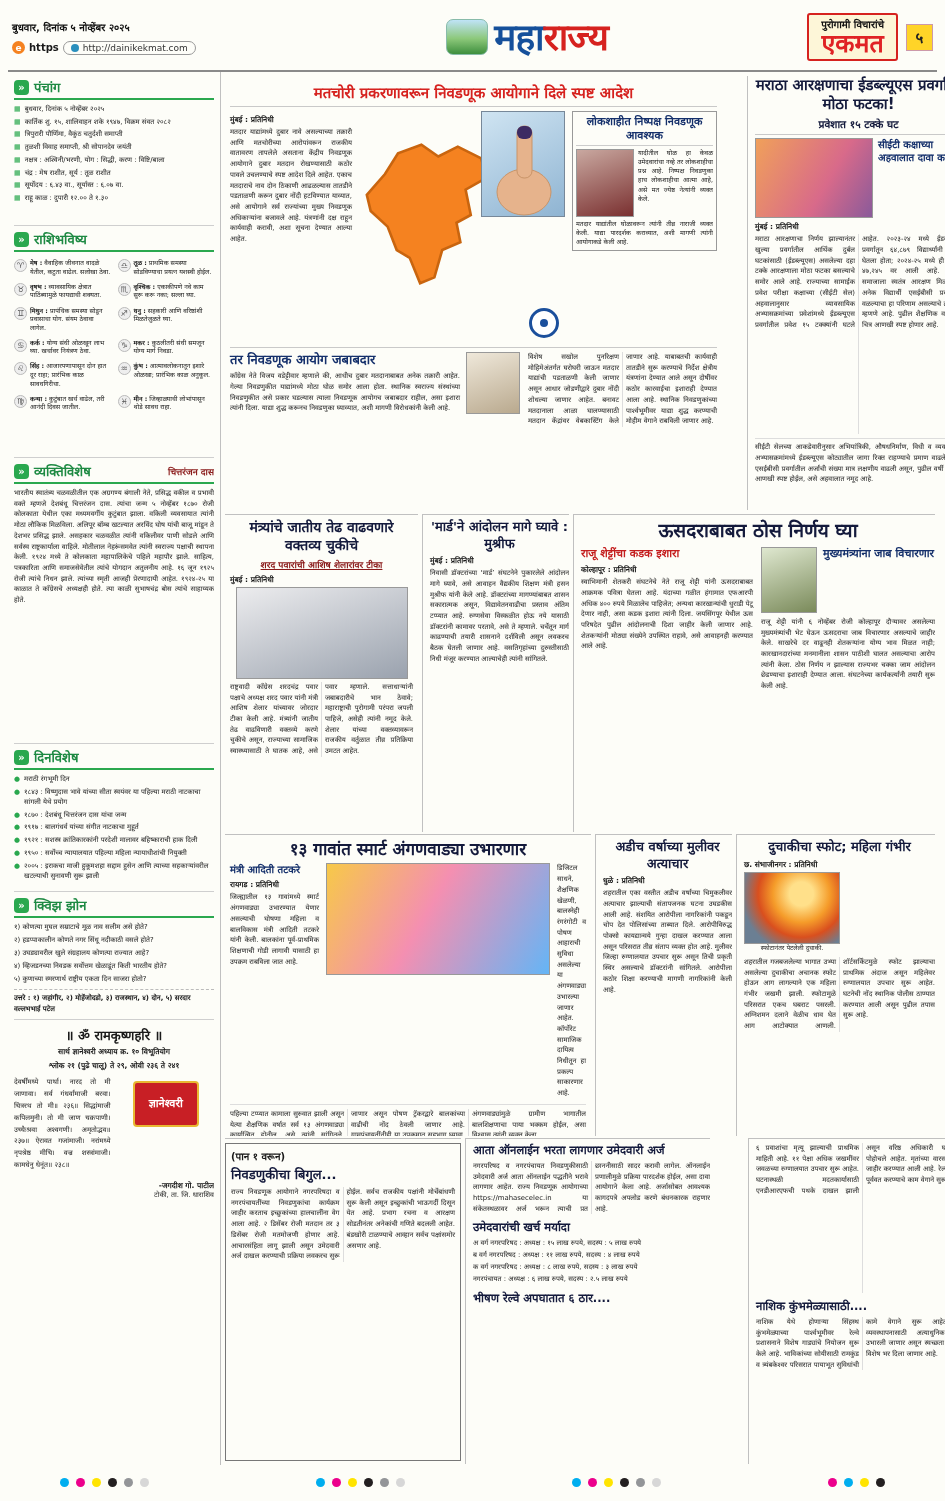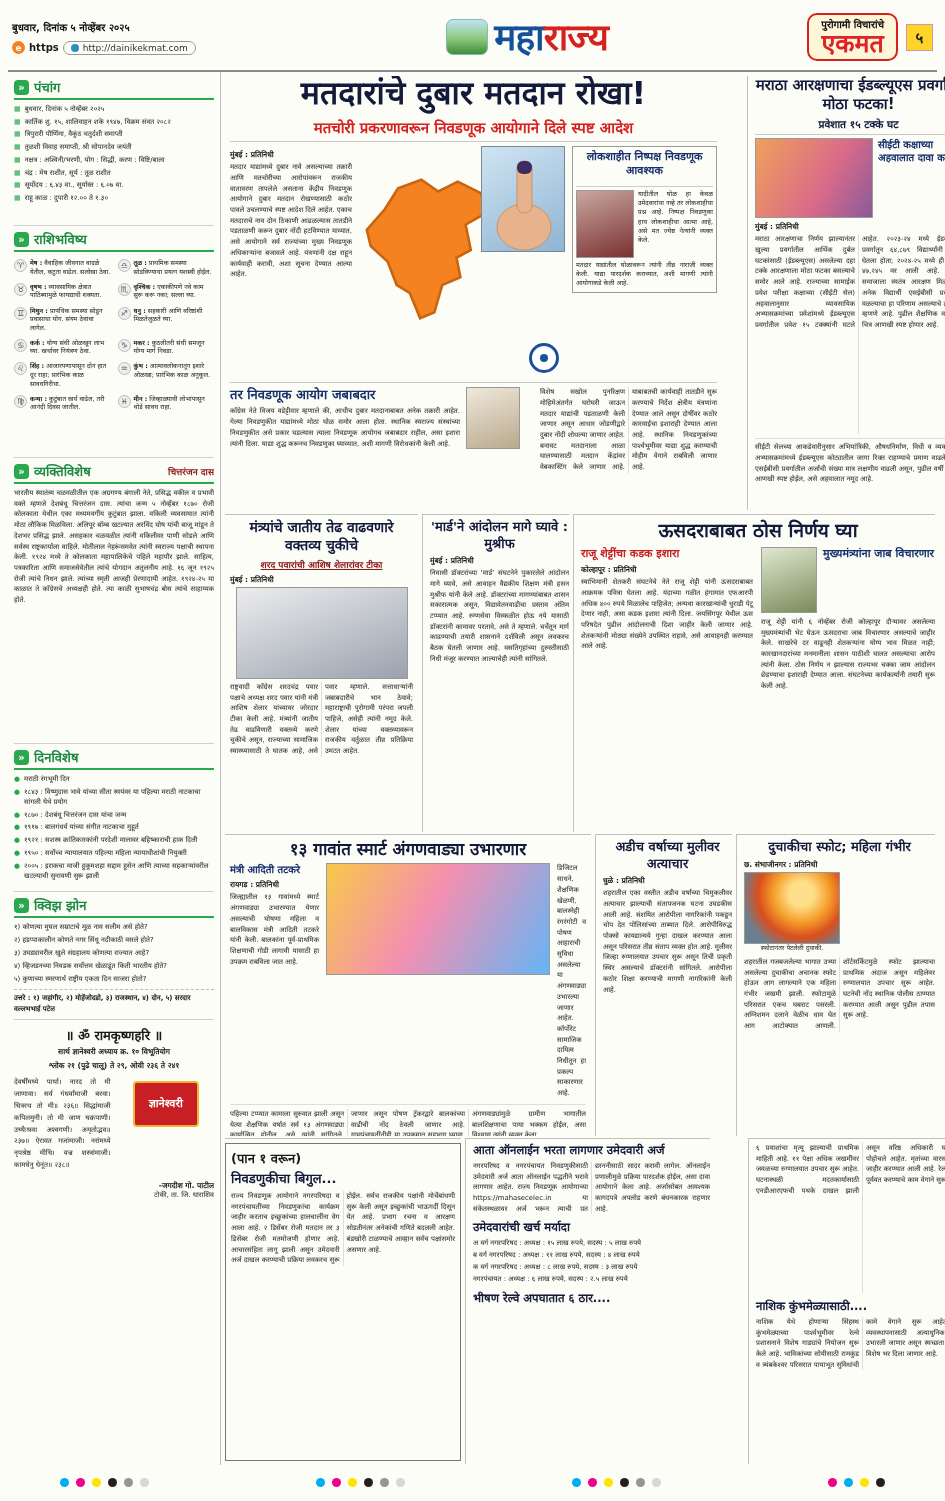--- a/index.html
+++ b/index.html
@@ -16,21 +16,21 @@
           display:flex;align-items:center;justify-content:center;flex:none;}
   .ep-label{font-size:10px;font-weight:bold;}
   .url-pill{display:flex;align-items:center;gap:4px;border:1px solid #999;border-radius:9px;padding:1px 7px;font-size:9px;color:#333;}
   .globe{width:8px;height:8px;border-radius:50%;background:#2a8fbd;display:inline-block;}
   .masthead{display:flex;align-items:center;gap:6px;}
   .mh-logo{width:42px;height:36px;border-radius:7px;border:1px solid #8ba;
            background:linear-gradient(180deg,#bfe3f7 0%,#8cc87a 55%,#3e8f3e 100%);}
   .mh-text{font-size:37px;font-weight:bold;line-height:1;letter-spacing:-1px;}
   .mh-blue{color:#15509b;} .mh-red{color:#d6221f;}
   .hdr-right{display:flex;align-items:center;gap:8px;}
-  .brand-box{border:2px solid #d6221f;background:#fdf6d8;padding:2px 12px;text-align:center;border-radius:10px;}
+  .brand-box{border:2px solid #d6221f;background:#fdf6d8;padding:2px 12px;text-align:center;border-radius:3px;}
   .tagline{font-size:10px;font-weight:bold;color:#111;}
   .brand{font-size:25px;font-weight:bold;color:#e02325;line-height:1.05;}
   .pagenum{width:27px;height:27px;background:#ffd428;border:1px solid #c9a;color:#222;
            font-size:15px;font-weight:bold;display:flex;align-items:center;justify-content:center;}
 
   
   .frame{position:absolute;top:70px;left:8px;width:929px;height:1395px;border-top:2px solid #8a8a8a;}
   .blk{position:absolute;overflow:hidden;}
   .byline{font-size:7.5px;font-weight:bold;margin:3px 0;}
   .body{font-size:6.9px;line-height:1.55;text-align:justify;}
@@ -72,28 +72,28 @@
   
   .lead{left:217px;top:4px;width:497px;height:434px;padding:0 5px;}
   .lead-hl{font-size:32px;font-weight:bold;color:#141a3c;text-align:center;line-height:1.1;}
   .lead-deck{font-size:15px;font-weight:bold;color:#d6221f;text-align:center;margin:6px 0 4px;}
   .lead-top{display:flex;gap:7px;border-top:1px solid #c9c9c9;padding-top:4px;height:236px;}
   .lt-c1{width:122px;}
   .lt-map{width:206px;position:relative;flex:none;}
   .lt-r{flex:1;}
   .nbox{border:1px solid #999;padding:3px;}
   .nbox-h{font-size:11px;font-weight:bold;color:#15306b;text-align:center;line-height:1.25;border-bottom:1px solid #ccc;
-          padding-bottom:8px;margin-bottom:3px;}
+          padding-bottom:2px;margin-bottom:3px;}
   .nbox-row{display:flex;gap:4px;}
   .hand{position:absolute;right:0;top:0;width:84px;height:106px;border:1px solid #789;
         background:linear-gradient(150deg,#cfe4f2,#8fb4d2);}
   .eci{position:absolute;right:6px;bottom:4px;width:30px;height:30px;border-radius:50%;background:#fff;border:3px solid #1b4f9c;
        display:flex;align-items:center;justify-content:center;}
   .eci i{width:8px;height:8px;border-radius:50%;background:#1b4f9c;display:block;}
-  .lead-bot{display:flex;gap:20px;border-top:1px solid #c9c9c9;margin-top:5px;padding-top:4px;height:138px;}
+  .lead-bot{display:flex;gap:8px;border-top:1px solid #c9c9c9;margin-top:5px;padding-top:4px;height:138px;}
   .lb-l{width:290px;}
   .sub-hl{font-size:13px;font-weight:bold;color:#15306b;line-height:1.25;}
   .lb-head{display:flex;gap:6px;align-items:flex-start;}
   .lb-r{flex:1;}
 
   
   .ph{flex:none;border:1px solid #999;}
   .ph-pol{width:54px;height:62px;background:linear-gradient(160deg,#efe8da,#b9a98e);}
   .ph-nis{width:58px;height:68px;background:linear-gradient(160deg,#c9a8a0,#7a3030);}
   .ph-stu{width:118px;height:80px;background:linear-gradient(120deg,#f0a05a,#d86a8a 60%,#8a5a9a);}
@@ -130,21 +130,21 @@
   .angan-hl{font-size:17px;font-weight:bold;color:#141a3c;text-align:center;line-height:1.2;}
   .angan-row{display:flex;gap:7px;margin-top:4px;}
   .angan-l{width:102px;}
   .angan-r{flex:1;font-family:Liberation Serif, serif;}
   .atya-blk{left:587px;top:762px;width:137px;height:302px;padding-top:4px;}
   .sco-blk{left:728px;top:762px;width:199px;height:302px;padding-top:4px;}
   .sco-row{display:flex;gap:5px;margin-top:3px;}
 
   .bigul-blk{left:217px;top:1066px;width:236px;height:326px;padding:4px 0 0 0;}
   .bigul-box{border:1.5px solid #777;padding:5px;height:318px;overflow:hidden;}
-  .cont{font-size:13px;font-weight:bold;}
+  .cont{font-size:10px;font-weight:bold;}
   .bigul-hl{font-size:13px;font-weight:bold;color:#141a3c;margin:2px 0 4px;}
   .mid-blk{left:457px;top:1066px;width:245px;height:326px;padding-top:4px;}
   .right-blk{left:740px;top:1066px;width:221px;height:326px;padding-top:4px;}
   .hl-xs{font-size:11.5px;font-weight:bold;color:#141a3c;line-height:1.3;margin-bottom:3px;}
   .kh-line{font-size:6.9px;line-height:1.7;}
   .gap{height:6px;}
 
   
   .regmarks{position:absolute;bottom:14px;left:0;width:100%;display:flex;justify-content:space-between;padding:0 60px;}
   .rm{display:flex;gap:7px;}
@@ -348,21 +348,20 @@
           <div class="dny-col">
             <div class="dny-logo">ज्ञानेश्वरी</div>
           </div>
         </div>
         <div class="dny-sign">-जगदीश गो. पाटील</div>
         <div class="dny-sign2">टोकी, ता. जि. धाराशिव</div>
       </div>
     </aside>
 
     <section class="blk lead">
-      <h1 class="lead-hl">मतदारांचे दुबार मतदान रोखा!</h1>
       <div class="lead-deck">मतचोरी प्रकरणावरून निवडणूक आयोगाने दिले स्पष्ट आदेश</div>
       <div class="lead-top">
         <div class="lt-c1">
           <div class="byline">मुंबई : प्रतिनिधी</div>
           <p class="body">मतदार याद्यांमध्ये दुबार नावे असल्याच्या तक्रारी आणि मतचोरीच्या आरोपांवरून राजकीय वातावरण तापलेले असताना केंद्रीय निवडणूक आयोगाने दुबार मतदान रोखण्यासाठी कठोर पावले उचलण्याचे स्पष्ट आदेश दिले आहेत. एकाच मतदाराचे नाव दोन ठिकाणी आढळल्यास तातडीने पडताळणी करून दुबार नोंदी हटविण्यात याव्यात, असे आयोगाने सर्व राज्यांच्या मुख्य निवडणूक अधिकाऱ्यांना बजावले आहे. यंत्रणांनी दक्ष राहून कार्यवाही करावी, अशा सूचना देण्यात आल्या आहेत.</p>
         </div>
         <div class="lt-map">
           <svg width="130" height="160" viewBox="0 0 200 240" style="position:absolute;left:0;top:22px;">
             <polygon points="12,92 40,60 60,28 96,15 122,33 152,18 188,36 196,66 164,84 172,123 150,135 156,165 128,177 116,219 94,228 78,189 58,177 44,141 18,117" fill="#f58220" stroke="#c9650f" stroke-width="4"></polygon>
           </svg>

